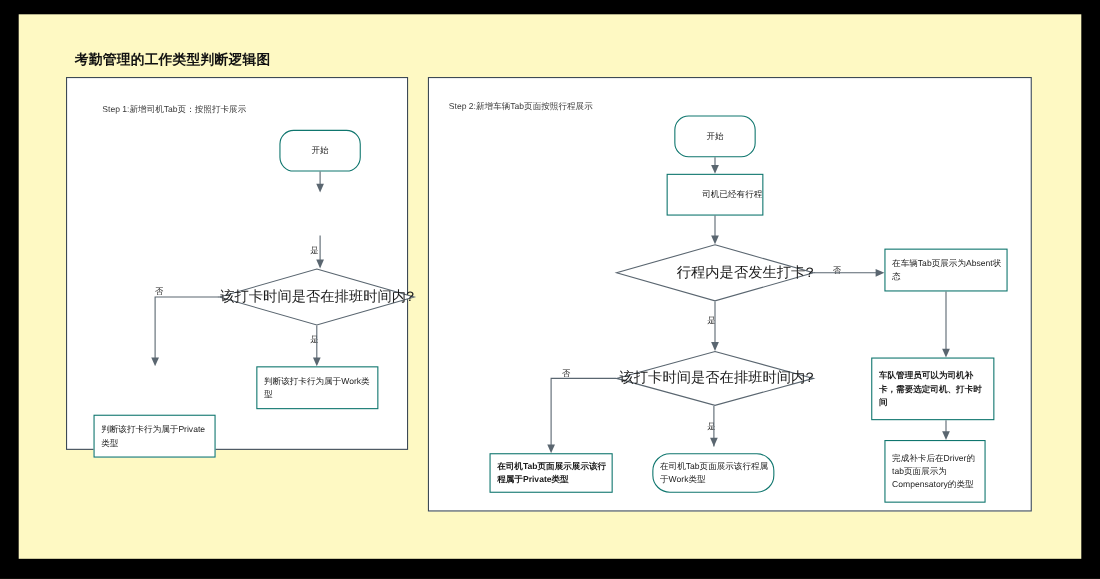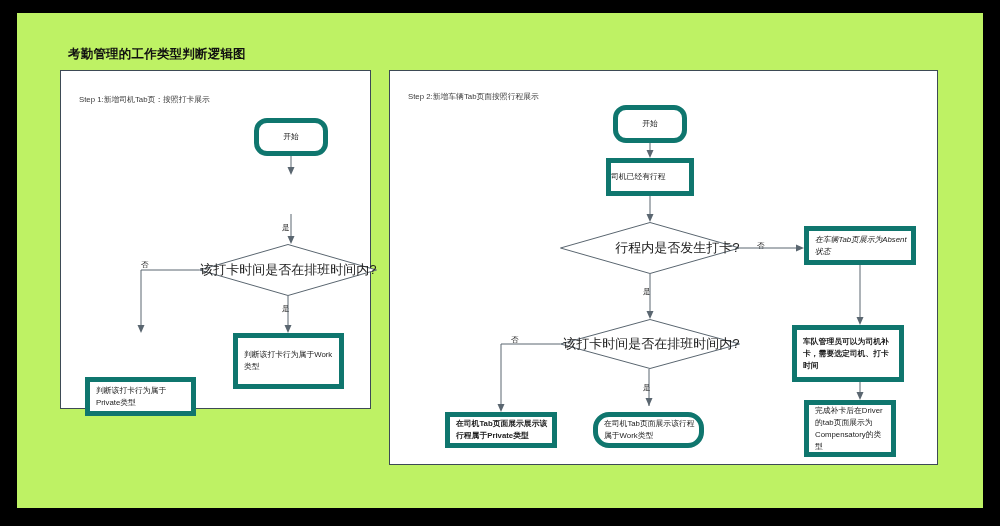--- a/index.html
+++ b/index.html
@@ -21,21 +21,21 @@
     height: 526px;
     background: #000000;
   }
 
   #canvas {
     position: absolute;
     left: 17px;
     top: 13px;
     width: 966px;
     height: 495px;
-    background: #bef264;
+    background: #fef9c3;
     overflow: hidden;
   }
 
   #doc-title {
     position: absolute;
     left: 51px;
     top: 33px;
     font-size: 12.5px;
     font-weight: bold;
     color: #111111;
@@ -56,21 +56,21 @@
     position: absolute;
     font-size: 7.8px;
     color: #3a3a3a;
     white-space: nowrap;
   }
 
   
   .node {
     position: absolute;
     box-sizing: border-box;
-    border: 5px solid #0f766e;
+    border: 1px solid #0f766e;
     background: #ffffff;
     color: #1b1b1b;
     font-size: 7.8px;
     line-height: 12px;
   }
   .node .txt {
     position: absolute;
     left: 6px;
     right: 4px;
     top: 50%;
@@ -122,55 +122,55 @@
 </style>
 </head>
 <body>
 
 <div id="frame">
   <div id="canvas">
 
     <div id="doc-title">考勤管理的工作类型判断逻辑图</div>
 
     <div class="panel" id="panel-left"></div>
-    <div class="panel-caption" style="left:62px; top:81px;">Step 1:新增司机Tab页：按照打卡展示</div>
+    <div class="panel-caption" style="left:76px; top:81px;">Step 1:新增司机Tab页：按照打卡展示</div>
 
     <div class="node terminal" style="left:237px; top:105px; width:74px; height:38px;">
       <span class="txt">开始</span>
     </div>
 
 
     <div class="diamond-wrap" style="left:182px; top:231px; width:178px; height:52px;">
       <svg width="178" height="52" viewBox="0 0 178 52" aria-hidden="true">
         <polygon points="89,0.5 177.5,26 89,51.5 0.5,26" fill="#ffffff" stroke="#5a6670" stroke-width="1"></polygon>
       </svg>
       <span class="diamond-label">该打卡时间是否在排班时间内?</span>
     </div>
 
     <div class="node" style="left:68px; top:320px; width:111px; height:39px;margin-top:44px;">
       <span class="txt">判断该打卡行为属于Private类型</span>
     </div>
 
-    <div class="node" style="left:216px; top:320px; width:111px; height:56px;">
+    <div class="node" style="left:216px; top:320px; width:111px; height:39px;">
       <span class="txt">判断该打卡行为属于Work类型</span>
     </div>
 
     <div class="edge-label" style="left:265px; top:210px;">是</div>
     <div class="edge-label" style="left:124px; top:247px;">否</div>
     <div class="edge-label" style="left:265px; top:291px;">是</div>
 
     <div class="panel" id="panel-right"></div>
     <div class="panel-caption" style="left:391px; top:78px;">Step 2:新增车辆Tab页面按照行程展示</div>
 
     <div class="node terminal" style="left:596px; top:92px; width:74px; height:38px;">
       <span class="txt">开始</span>
     </div>
 
     <div class="node" style="left:589px; top:145px; width:88px; height:38px;">
-      <span class="txt" style="text-align:left; left:0; right:0;">司机已经有行程</span>
+      <span class="txt" style="text-align:right; left:0; right:0;">司机已经有行程</span>
     </div>
 
     <div class="diamond-wrap" style="left:543px; top:209px; width:180px; height:52px;">
       <svg width="180" height="52" viewBox="0 0 180 52" aria-hidden="true">
         <polygon points="90,0.5 179.5,26 90,51.5 0.5,26" fill="#ffffff" stroke="#5a6670" stroke-width="1"></polygon>
       </svg>
       <span class="diamond-label">行程内是否发生打卡?</span>
     </div>
 
     <div class="diamond-wrap" style="left:543px; top:306px; width:180px; height:50px;">
@@ -181,21 +181,21 @@
     </div>
 
     <div class="node" style="left:428px; top:399px; width:112px; height:36px;font-weight:bold;">
       <span class="txt">在司机Tab页面展示展示该行程属于Private类型</span>
     </div>
 
     <div class="node" style="left:576px; top:399px; width:111px; height:36px;border-radius:16px;">
       <span class="txt">在司机Tab页面展示该行程属于Work类型</span>
     </div>
 
-    <div class="node" style="left:787px; top:213px; width:112px; height:39px;font-style:italic;">
+    <div class="node" style="left:787px; top:213px; width:112px; height:39px;">
       <span class="txt">在车辆Tab页展示为Absent状态</span>
     </div>
 
     <div class="node" style="left:775px; top:312px; width:112px; height:57px;font-weight:bold;">
       <span class="txt">车队管理员可以为司机补卡，需要选定司机、打卡时间</span>
     </div>
 
     <div class="node" style="left:787px; top:387px; width:92px; height:57px;">
       <span class="txt">完成补卡后在Driver的tab页面展示为Compensatory的类型</span>
     </div>

